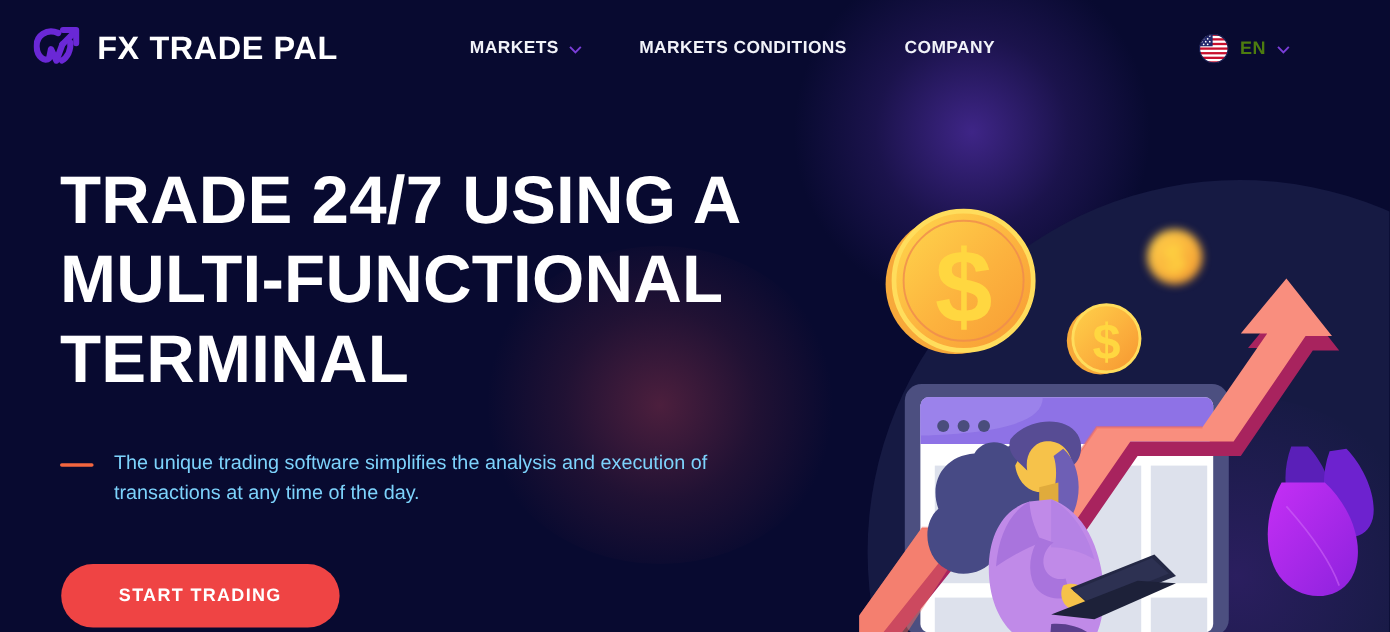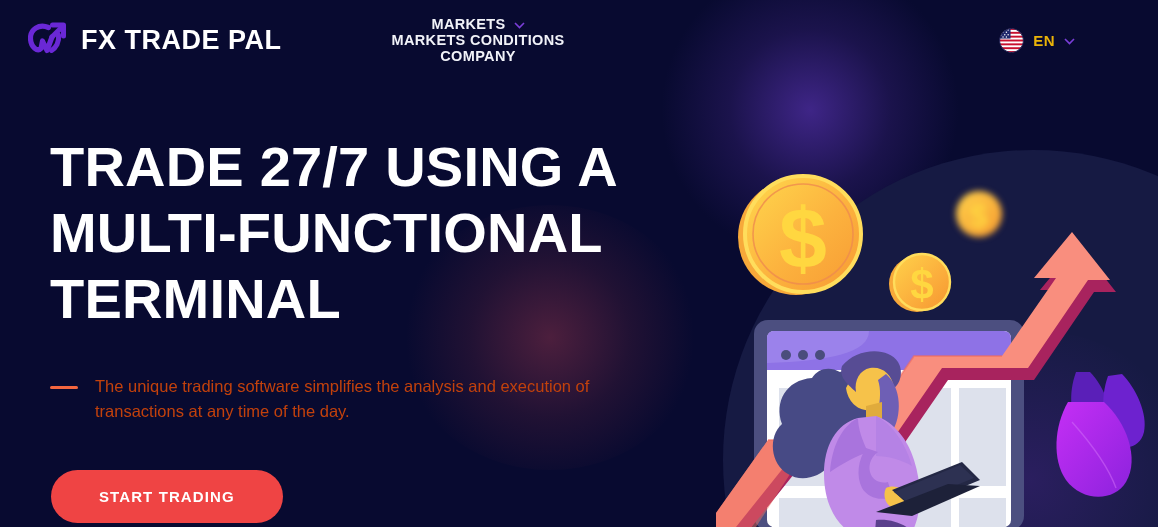--- a/index.html
+++ b/index.html
@@ -59,23 +59,22 @@
     z-index:40;
   }
   .brand { display:flex; align-items:center; gap:13px; cursor:pointer; }
   .brand-mark { width:40px; height:38px; display:block; }
   .brand-name {
     color:#ffffff; font-size:27px; font-weight:bold;
     letter-spacing:0.5px; white-space:nowrap;
   }
 
   .main-nav {
-    display:flex; align-items:center; gap:0;
+    display:flex; align-items:flex-start; gap:0;
     margin-left:86px;
-    flex-direction:column;
   }
   .nav-item {
     display:flex; align-items:center; gap:8px;
     color:#f1f2f8; font-size:14.5px; font-weight:bold;
     letter-spacing:0.35px; white-space:nowrap;
     padding:0 24px; cursor:pointer;
   }
   .chev {
     width:11px; height:7px; display:block; flex:0 0 auto;
     margin-top:2px;
@@ -85,21 +84,21 @@
   .nav-right {
     margin-left:auto;
     display:flex; align-items:center; gap:0;
   }
   .lang-switch {
     display:flex; align-items:center; gap:9px;
     cursor:pointer; padding:0 22px 0 0;
   }
   .flag { width:25px; height:25px; border-radius:50%; display:block; }
   .lang-code {
-    color:#eab308; font-size:15px; font-weight:bold; letter-spacing:0.4px;
+    color:#4d7c0f; font-size:15px; font-weight:bold; letter-spacing:0.4px;
   }
 
   
   .hero-copy {
     position:absolute; left:50px; top:134px;
     width:625px; z-index:30;
   }
   .hero-title {
     color:#ffffff;
     font-size:56px; font-weight:bold;
@@ -109,21 +108,21 @@
   .hero-sub {
     display:flex; align-items:flex-start; gap:17px;
     margin-top:42px;
   }
   .dash {
     flex:0 0 auto;
     width:28px; height:3px; border-radius:2px;
     background:#f4663f; margin-top:12px;
   }
   .hero-sub-text {
-    color:#c2410c; font-size:16.5px; line-height:25px;
+    color:#7dd3fc; font-size:16.5px; line-height:25px;
     max-width:510px;
   }
   .cta {
     display:inline-block;
     margin-top:46px; margin-left:1px;
     background:#ef4444; color:#ffffff;
     font-size:15px; font-weight:bold; letter-spacing:1.1px;
     border:none; border-radius:30px;
     padding:18px 48px; cursor:pointer;
     font-family:inherit;
@@ -344,21 +343,21 @@
         <span class="lang-code">EN</span>
         <svg class="chev" viewBox="0 0 11 7">
           <path d="M1 1 L5.5 5.6 L10 1"></path>
         </svg>
       </div>
 
     </div>
   </header>
 
   <div class="hero-copy">
-    <h1 class="hero-title">TRADE 27/7 USING A MULTI-FUNCTIONAL TERMINAL</h1>
+    <h1 class="hero-title">TRADE 24/7 USING A MULTI-FUNCTIONAL TERMINAL</h1>
 
     <div class="hero-sub">
       <span class="dash"></span>
       <p class="hero-sub-text">The unique trading software simplifies the analysis and execution of transactions at any time of the day.</p>
     </div>
 
     <button class="cta">START TRADING</button>
   </div>
 
 </div>

